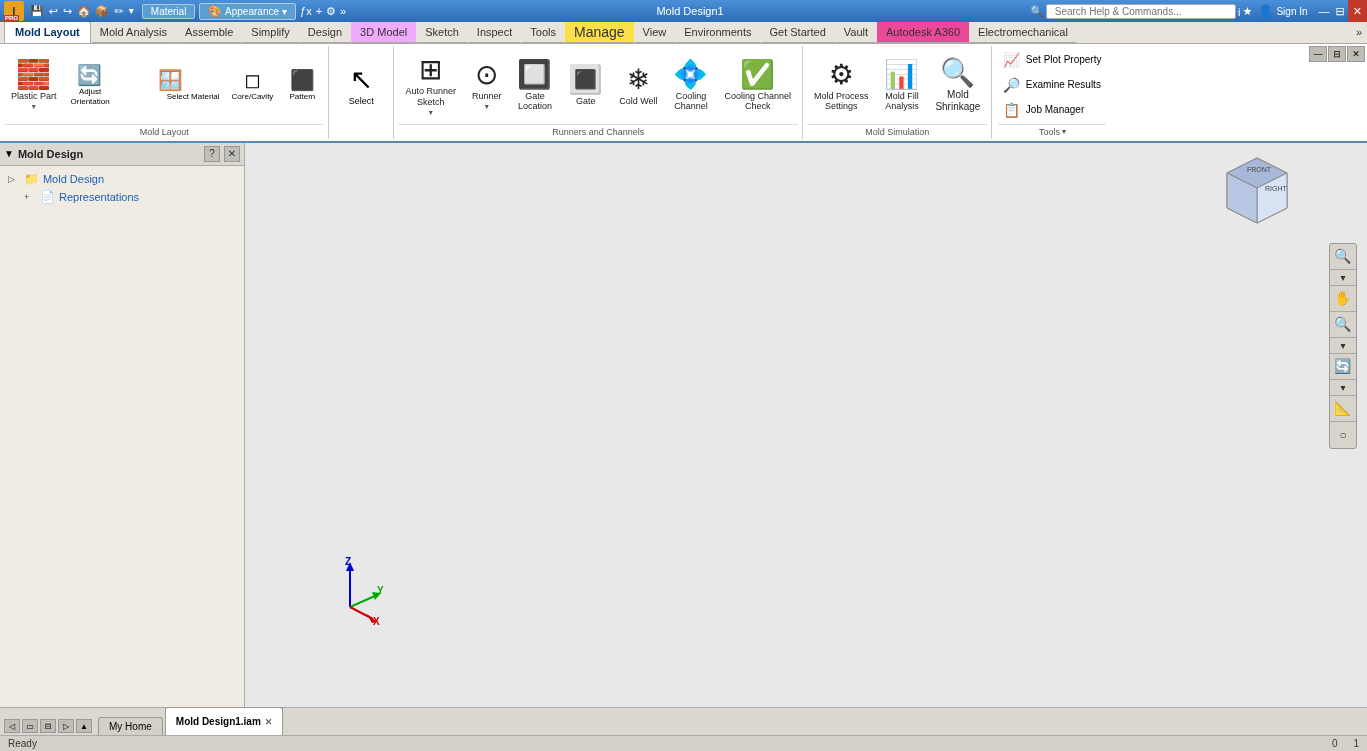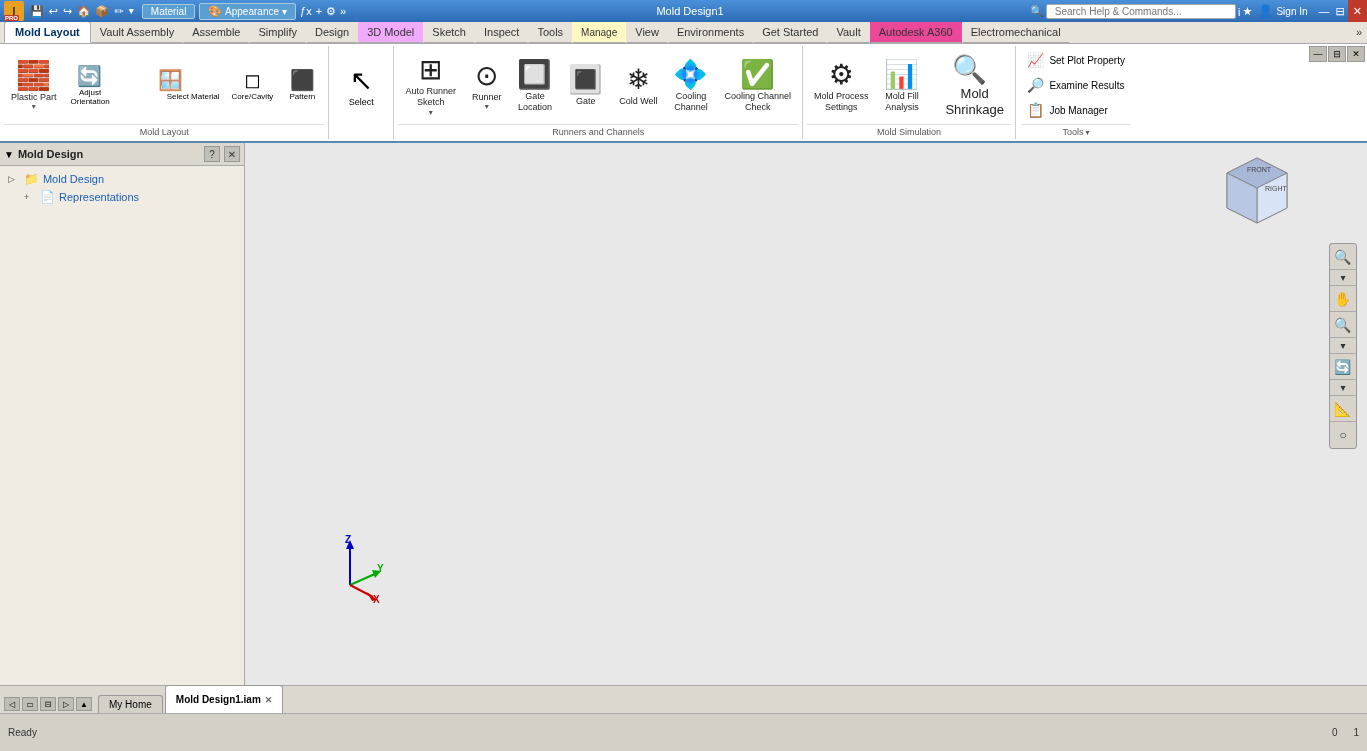--- a/index.html
+++ b/index.html
@@ -97,29 +97,29 @@
       <span style="font-size:12px;">👤</span>
       <span style="font-size:10px;">Sign In</span>
     </div>
     <span style="color:white; cursor:pointer; padding:0 3px; font-size:11px;">—</span>
     <span style="color:white; cursor:pointer; padding:0 3px; font-size:11px;">⊟</span>
     <div style="background:#c0392b; color:white; cursor:pointer; padding:0 5px; font-size:11px; display:flex; align-items:center; justify-content:center; height:22px; margin-right:-4px;">✕</div>
   </div>
 
   <div id="ribbon-tabs" style="display:flex; align-items:flex-end; height:22px; background:#e8e4dc; border-bottom:1px solid #aaa; padding-left:4px; overflow:hidden;">
     <div style="padding:3px 10px; font-size:11px; cursor:pointer; border:1px solid #aaa; border-bottom:1px solid white; border-radius:3px 3px 0 0; color:#003366; background:white; font-weight:600; height:22px; display:flex; align-items:center;">Mold Layout</div>
-    <div style="padding:3px 8px; font-size:11px; cursor:pointer; border:1px solid transparent; border-bottom:1px solid #aaa; color:#333; background:#e8e4dc; height:22px; display:flex; align-items:center;">Vault Assembly</div>
+    <div style="padding:3px 8px; font-size:11px; cursor:pointer; border:1px solid transparent; border-bottom:1px solid #aaa; color:#333; background:#e8e4dc; height:22px; display:flex; align-items:center;">Mold Analysis</div>
     <div style="padding:3px 8px; font-size:11px; cursor:pointer; border:1px solid transparent; border-bottom:1px solid #aaa; color:#333; background:#e8e4dc; height:22px; display:flex; align-items:center;">Assemble</div>
     <div style="padding:3px 8px; font-size:11px; cursor:pointer; border:1px solid transparent; border-bottom:1px solid #aaa; color:#333; background:#e8e4dc; height:22px; display:flex; align-items:center;">Simplify</div>
     <div style="padding:3px 8px; font-size:11px; cursor:pointer; border:1px solid transparent; border-bottom:1px solid #aaa; color:#333; background:#e8e4dc; height:22px; display:flex; align-items:center;">Design</div>
     <div style="padding:3px 8px; font-size:11px; cursor:pointer; border:1px solid transparent; border-bottom:1px solid #aaa; color:#333; background:#f0abfc; height:22px; display:flex; align-items:center;">3D Model</div>
     <div style="padding:3px 8px; font-size:11px; cursor:pointer; border:1px solid transparent; border-bottom:1px solid #aaa; color:#333; background:#e8e4dc; height:22px; display:flex; align-items:center;">Sketch</div>
     <div style="padding:3px 8px; font-size:11px; cursor:pointer; border:1px solid transparent; border-bottom:1px solid #aaa; color:#333; background:#e8e4dc; height:22px; display:flex; align-items:center;">Inspect</div>
     <div style="padding:3px 8px; font-size:11px; cursor:pointer; border:1px solid transparent; border-bottom:1px solid #aaa; color:#333; background:#e8e4dc; height:22px; display:flex; align-items:center;">Tools</div>
-    <div style="padding:3px 8px; font-size:10px; cursor:pointer; border:1px solid transparent; border-bottom:1px solid #aaa; color:#333; background:#fef9c3; height:22px; display:flex; align-items:center;">Manage</div>
+    <div style="padding:3px 8px; font-size:14px; cursor:pointer; border:1px solid transparent; border-bottom:1px solid #aaa; color:#333; background:#fde047; height:22px; display:flex; align-items:center;">Manage</div>
     <div style="padding:3px 8px; font-size:11px; cursor:pointer; border:1px solid transparent; border-bottom:1px solid #aaa; color:#333; background:#e8e4dc; height:22px; display:flex; align-items:center;">View</div>
     <div style="padding:3px 8px; font-size:11px; cursor:pointer; border:1px solid transparent; border-bottom:1px solid #aaa; color:#333; background:#e8e4dc; height:22px; display:flex; align-items:center;">Environments</div>
     <div style="padding:3px 8px; font-size:11px; cursor:pointer; border:1px solid transparent; border-bottom:1px solid #aaa; color:#333; background:#e8e4dc; height:22px; display:flex; align-items:center;">Get Started</div>
     <div style="padding:3px 8px; font-size:11px; cursor:pointer; border:1px solid transparent; border-bottom:1px solid #aaa; color:#333; background:#e8e4dc; height:22px; display:flex; align-items:center;">Vault</div>
     <div style="padding:3px 8px; font-size:11px; cursor:pointer; border:1px solid transparent; border-bottom:1px solid #aaa; color:#333; background:#ec4899; height:22px; display:flex; align-items:center;">Autodesk A360</div>
     <div style="padding:3px 8px; font-size:11px; cursor:pointer; border:1px solid transparent; border-bottom:1px solid #aaa; color:#333; background:#e8e4dc; height:22px; display:flex; align-items:center;">Electromechanical</div>
     <div style="padding:3px 4px; font-size:11px; cursor:pointer; border:1px solid transparent; color:#333; background:#e8e4dc; height:22px; display:flex; align-items:center; margin-left:auto;">»</div>
   </div>
 
   <div id="ribbon" style="background:white; border-bottom:2px solid #5a8ab0; display:flex; align-items:stretch; padding:2px 0; min-height:90px; position:relative;">
@@ -211,21 +211,21 @@
         <div style="display:flex; flex-direction:column; align-items:center; padding:4px 6px; cursor:pointer; border-radius:3px; color:#222; text-align:center; border:1px solid transparent;">
           <div style="font-size:28px;">⚙</div>
           <div style="font-size:9px; line-height:1.2;">Mold Process<br>Settings</div>
         </div>
         <div style="display:flex; flex-direction:column; align-items:center; padding:4px 6px; cursor:pointer; border-radius:3px; color:#222; text-align:center; border:1px solid transparent;">
           <div style="font-size:28px;">📊</div>
           <div style="font-size:9px; line-height:1.2;">Mold Fill<br>Analysis</div>
         </div>
         <div style="display:flex; flex-direction:column; align-items:center; padding:4px 6px; cursor:pointer; border-radius:3px; color:#222; text-align:center; border:1px solid transparent;">
           <div style="font-size:28px;">🔍</div>
-          <div style="font-size:13px; line-height:1.2;margin-left:10px;">Mold<br>Shrinkage</div>
+          <div style="font-size:10px; line-height:1.2;">Mold<br>Shrinkage</div>
         </div>
       </div>
       <div style="font-size:9px; color:#555; text-align:center; padding-top:2px; border-top:1px solid #ddd; margin-top:2px;">Mold Simulation</div>
     </div>
 
     <div style="display:flex; flex-direction:column; padding:2px 6px;">
       <div style="display:flex; flex-direction:column; gap:3px; flex:1; justify-content:center;">
         <div style="display:flex; align-items:center; gap:5px; padding:2px 4px; cursor:pointer; border-radius:2px; font-size:10px; border:1px solid transparent;">
           <span style="font-size:14px;">📈</span>
           <span>Set Plot Property</span>
@@ -332,21 +332,21 @@
     </div>
     <div style="padding:3px 10px; background:#d4d0c8; border:1px solid #999; border-bottom:none; cursor:pointer; font-size:10px; border-radius:3px 3px 0 0; display:flex; align-items:center; gap:4px;">
       <span>My Home</span>
     </div>
     <div style="padding:8px 10px; background:white; border:1px solid #999; border-bottom:none; cursor:pointer; font-size:10px; font-weight:600; border-radius:3px 3px 0 0; display:flex; align-items:center; gap:4px;">
       <span>Mold Design1.iam</span>
       <span style="font-size:9px; color:#666; cursor:pointer;">✕</span>
     </div>
   </div>
 
-  <div id="status-bar" style="height:38px; background:#d4d0c8; border-top:1px solid #aaa; display:flex; align-items:center; padding:0 8px; gap:0; font-size:10px; color:#333;">
+  <div id="status-bar" style="height:16px; background:#d4d0c8; border-top:1px solid #aaa; display:flex; align-items:center; padding:0 8px; gap:0; font-size:10px; color:#333;">
     <span>Ready</span>
     <div style="margin-left:auto; display:flex; gap:16px;">
       <span>0</span>
       <span>1</span>
     </div>
   </div>
 
 </div>
 
 </body></html>

